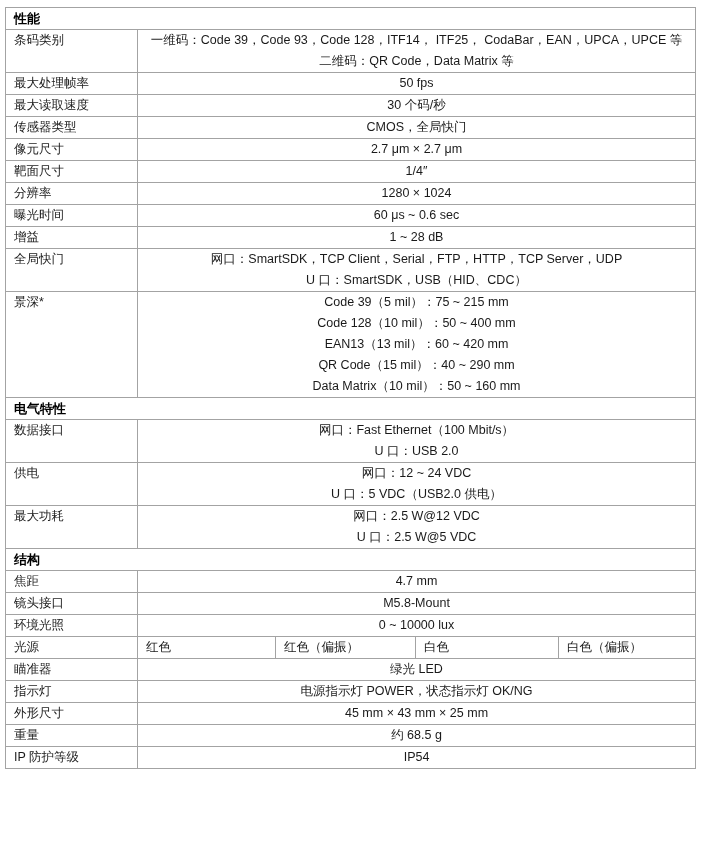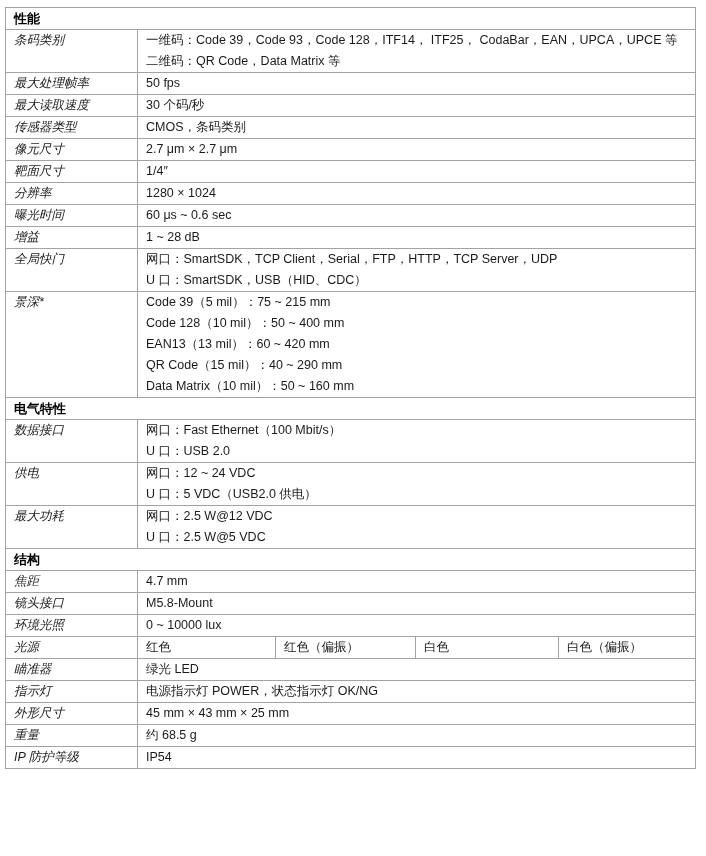--- a/index.html
+++ b/index.html
@@ -35,25 +35,25 @@
     overflow: hidden;
   }
   td.section-title {
     font-weight: bold;
     font-size: 13px;
     line-height: 21px;
     color: #000000;
   }
   td.label {
     line-height: 21px;
-    font-style: italic;
   }
   .spec-line {
     line-height: 21px;
     white-space: normal;
+    text-align: center;
   }
   col.c-label { width: 132px; }
   col.c-v1 { width: 138px; }
   col.c-v2 { width: 140px; }
   col.c-v3 { width: 143px; }
   col.c-v4 { width: 137px; }
 </style>
 </head>
 <body>
 
@@ -86,21 +86,21 @@
     </tr>
     <tr>
       <td class="label">最大读取速度</td>
       <td colspan="4">
         <div class="spec-line">30 个码/秒</div>
       </td>
     </tr>
     <tr>
       <td class="label">传感器类型</td>
       <td colspan="4">
-        <div class="spec-line">CMOS，条码类别</div>
+        <div class="spec-line">CMOS，全局快门</div>
       </td>
     </tr>
     <tr>
       <td class="label">像元尺寸</td>
       <td colspan="4">
         <div class="spec-line">2.7 μm × 2.7 μm</div>
       </td>
     </tr>
     <tr>
       <td class="label">靶面尺寸</td>

